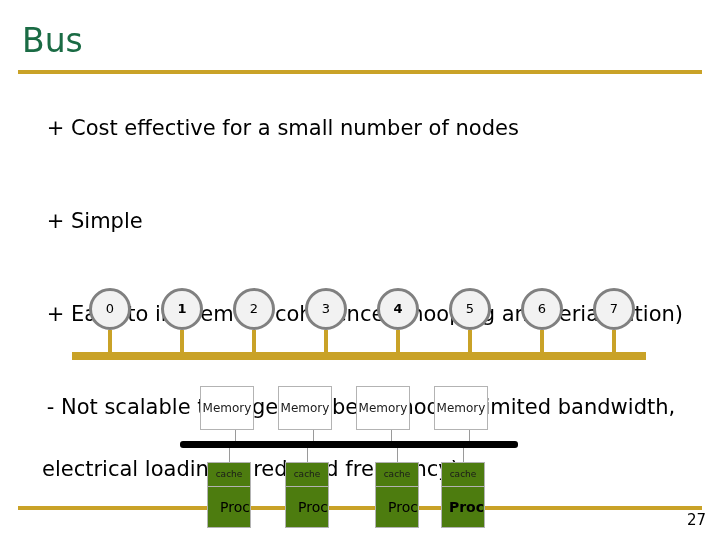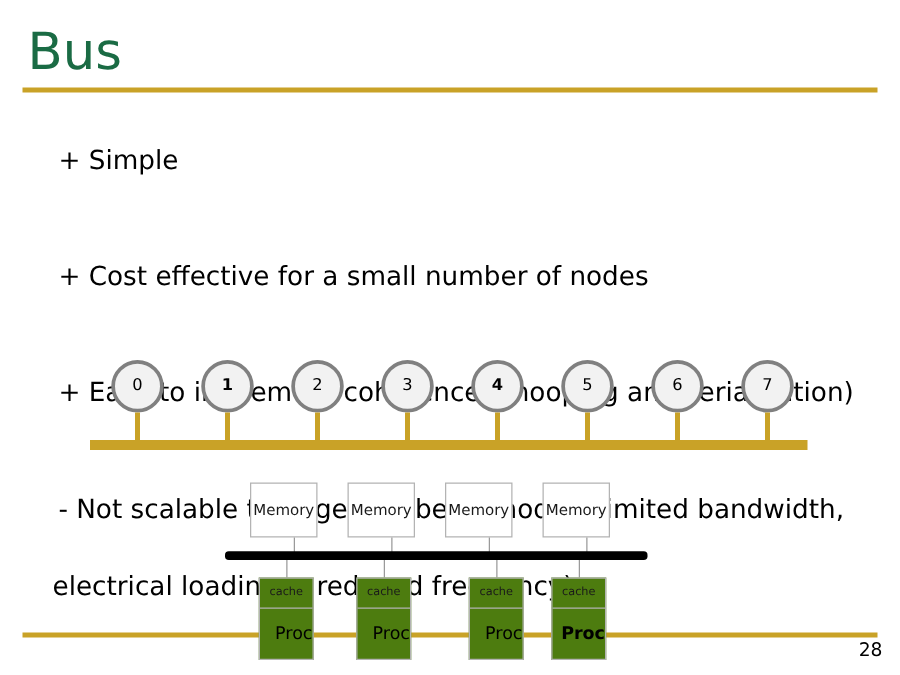--- a/index.html
+++ b/index.html
@@ -14,21 +14,21 @@
     overflow: hidden;
     font-family: "DejaVu Sans", "Liberation Sans", sans-serif;
     color: #000000;
   }
 
   
   #slide-title {
     position: absolute;
     left: 22px;
     top: 22px;
-    font-size: 41px;
+    font-size: 33px;
     line-height: 38px;
     color: #1a6b44;
     letter-spacing: 0px;
     white-space: nowrap;
   }
   #title-rule {
     position: absolute;
     left: 18px;
     top: 70px;
     width: 684px;
@@ -184,24 +184,24 @@
   }
 </style>
 </head>
 <body>
 
 <div id="slide-title">Bus</div>
 <div id="title-rule"></div>
 
 <div id="bullets">
   <div class="bullet">
+    <span>+ Cost effective for a small number of nodes</span>
+  </div>
+  <div class="bullet">
     <span>+ Simple</span>
-  </div>
-  <div class="bullet">
-    <span>+ Cost effective for a small number of nodes</span>
   </div>
   <div class="bullet">
     <span>+ Easy to implement coherence (snooping and serialization)</span>
   </div>
   <div class="bullet">
     <span>- Not scalable to large number of nodes (limited bandwidth,</span>
     <span class="cont">electrical loading → reduced frequency)</span>
   </div>
 
 </div>
@@ -268,13 +268,13 @@
   </div>
 
   <div class="unit-stem" style="left:463px;"></div>
   <div class="unit-box" style="left:441px;">
     <div class="unit-cache">cache</div>
     <div class="unit-proc bold">Proc</div>
   </div>
 </div>
 
 <div id="footer-rule"></div>
-<div id="page-number">28</div>
+<div id="page-number">27</div>
 
 </body></html>

